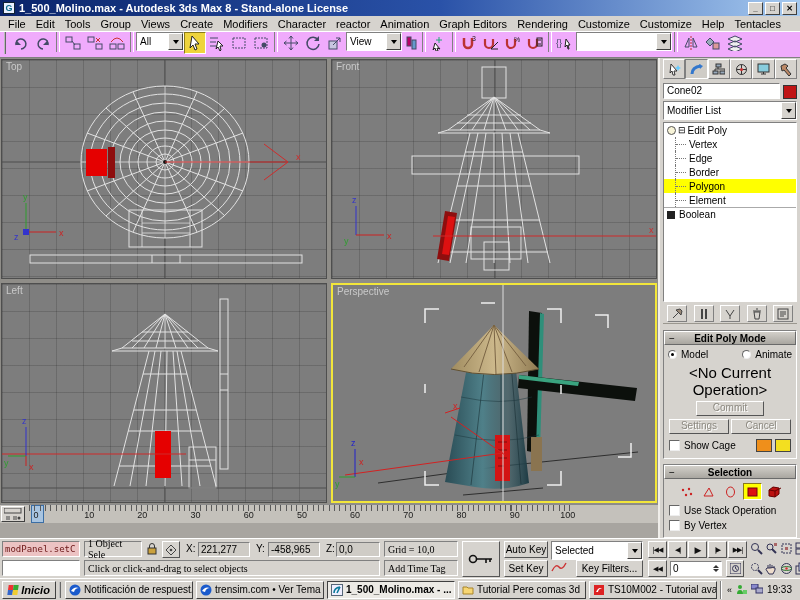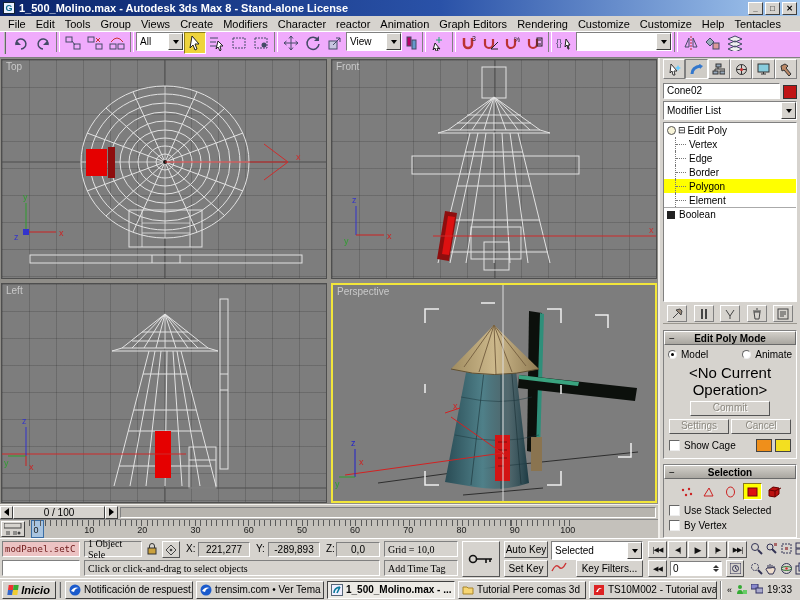--- a/index.html
+++ b/index.html
@@ -96,36 +96,36 @@
     display:flex; align-items:center; font-weight:bold; font-size:10px; }
   .ro-head .minus { width:14px; text-align:center; font-weight:normal; }
   .ro-head .ttl { flex:1; text-align:center; margin-right:14px; }
   .radio-row { display:flex; align-items:center; gap:4px; padding:4px 4px 2px; }
   .radio { width:9px; height:9px; border-radius:50%; background:#fff; border:1px solid; border-color:#666 #eee #eee #666; position:relative; }
   .radio.on::after { content:""; position:absolute; left:2px; top:2px; width:3px; height:3px; border-radius:50%; background:#000; }
   .op-label { text-align:center; font-size:15px; padding:2px 0; }
   .cbtn { display:block; background:#d6d3ce; border:1px solid; border-color:#fff #555 #555 #fff;
     text-align:center; font-size:10px; }
   .cbtn.disabled { color:#8c8980; text-shadow:1px 1px 0 #fff; }
-  .btn-commit { width:80px; height:15px; margin:1px auto 3px; }
+  .btn-commit { width:68px; height:15px; margin:1px auto 3px; }
   .btn-pair { display:flex; justify-content:space-between; padding:0 5px 3px; }
   .btn-pair .cbtn { width:60px; height:15px; }
   .chk-row { display:flex; align-items:center; gap:4px; padding:2px 5px; }
   .chk { width:11px; height:11px; background:#fff; border:1px solid; border-color:#666 #eee #eee #666; }
   .cage-swatches { margin-left:auto; display:flex; gap:3px; }
   .cage-sw { width:16px; height:13px; border:1px solid #444; }
   .so-row { display:flex; gap:3px; justify-content:center; padding:4px 0 3px; }
   .so-btn { width:19px; height:17px; display:flex; align-items:center; justify-content:center; }
   .so-btn.sel { background:#ffff00; border:1px solid; border-color:#8a7a1a #fff #fff #8a7a1a; }
 
   
   .statusbar { position:relative; height:40px; background:#d6d3ce; border-top:1px solid #fff; font-size:10px; }
   .sb { position:absolute; display:flex; align-items:center; }
   .panel-in { border:1px solid; border-color:#808080 #fff #fff #808080; background:#d6d3ce; padding:0 3px; height:16px; display:flex; align-items:center;font-family:Liberation Serif, serif; }
-  .field { background:#cfccc6; border:1px solid; border-color:#808080 #fff #fff #808080; height:15px; padding:0 2px; display:flex; align-items:center;justify-content:center; }
+  .field { background:#cfccc6; border:1px solid; border-color:#808080 #fff #fff #808080; height:15px; padding:0 2px; display:flex; align-items:center; }
   .sbtn { background:#d6d3ce; border:1px solid; border-color:#fff #555 #555 #fff; height:17px; display:flex; align-items:center; justify-content:center; }
   .mono { font-family:"DejaVu Sans Mono", monospace; }
   .mxs { background:#ecc3c3; border:1px solid; border-color:#808080 #fff #fff #808080; color:#6b1616; font-size:9px; height:16px; display:flex; align-items:center; padding:0 2px; overflow:hidden; }
   .mxs-in { background:#fff; border:1px solid; border-color:#808080 #fff #fff #808080; height:16px; }
   .pb { width:19px; height:17px; font-size:7px; color:#111; letter-spacing:-1px; }
   .navi { width:13px; height:13px; }
 
   
   .taskbar { height:22px; background:#d6d3ce; border-top:1px solid #fff; display:flex; align-items:center; padding:1px 2px; gap:3px; }
   .start { height:18px; width:54px; background:#d6d3ce; border:1px solid; border-color:#fff #404040 #404040 #fff;
@@ -480,31 +480,20 @@
 
             <path d="M22 192V164" stroke="#2222cc"></path>
               <text x="18" y="161" fill="#2222cc" font-size="9">z</text>
             <text x="26" y="180" fill="#cc2222" font-size="9">x</text>
             <path d="M22 192H6" stroke="#2f9e2f"></path>
               <text x="2" y="202" fill="#2f9e2f" font-size="9">y</text>
           </svg>
         </div>
       </div>
 
-      <div class="tslider">
-        <div class="ts-arrow">
-          <span style="width:0;height:0;border-top:4px solid transparent;border-bottom:4px solid transparent;border-right:5px solid #000"></span>
-          </div>
-        <div class="ts-handle">
-          <span>0 / 100</span></div>
-        <div class="ts-arrow">
-          <span style="width:0;height:0;border-top:4px solid transparent;border-bottom:4px solid transparent;border-left:5px solid #000"></span>
-          </div>
-        <div class="ts-track"></div>
-      </div>
 
       <div class="trackbar">
         <div class="tb-btn">
           <svg width="18" height="12">
               <rect x="0" y="0" width="17" height="5" fill="none" stroke="#444"></rect>
               <path d="M2 9h4M9 9h4M2 11h4M9 11h4" stroke="#444"></path>
               <circle cx="15" cy="10" r="1.5" fill="#444"></circle>
             </svg>
         </div>
         <div class="tb-marker"></div>
@@ -703,21 +692,21 @@
             </div>
           <div class="so-btn">
             <svg width="14" height="13">
                 <path d="M2 5l4-3 6 1v6l-4 3-6-1z" fill="#b11" stroke="#600"></path>
                 <path d="M2 5l6 1 6-3M8 6v6" fill="none" stroke="#600"></path>
               </svg>
             </div>
         </div>
         <div class="chk-row">
           <span class="chk"></span>
-          <span>Use Stack Selected</span>
+          <span>Use Stack Operation</span>
         </div>
         <div class="chk-row">
           <span class="chk"></span>
           <span>By Vertex</span>
         </div>
       </div>
     </div>
   </div>
 
   <div class="statusbar">
@@ -739,21 +728,21 @@
           <path d="M5 0l5 5-5 5-5-5z" fill="none" stroke="#444"></path>
           <circle cx="5" cy="5" r="1.3" fill="#444"></circle>
         </svg>
       </div>
     <span class="sb" style="left:186px;top:4px">X:</span>
     <div class="sb field" style="left:198px;top:3px;width:52px">
       <span>221,277</span>
       </div>
     <span class="sb" style="left:256px;top:4px">Y:</span>
     <div class="sb field" style="left:268px;top:3px;width:52px">
-      <span>-289,893</span>
+      <span>-458,965</span>
       </div>
     <span class="sb" style="left:326px;top:4px">Z:</span>
     <div class="sb field" style="left:336px;top:3px;width:44px">
       <span>0,0</span>
       </div>
     <div class="sb panel-in" style="left:384px;top:2px;width:74px">
       <span>Grid = 10,0</span>
       </div>
     <div class="sb sbtn" style="left:462px;top:2px;width:38px;height:36px">
       <svg width="26" height="14">

